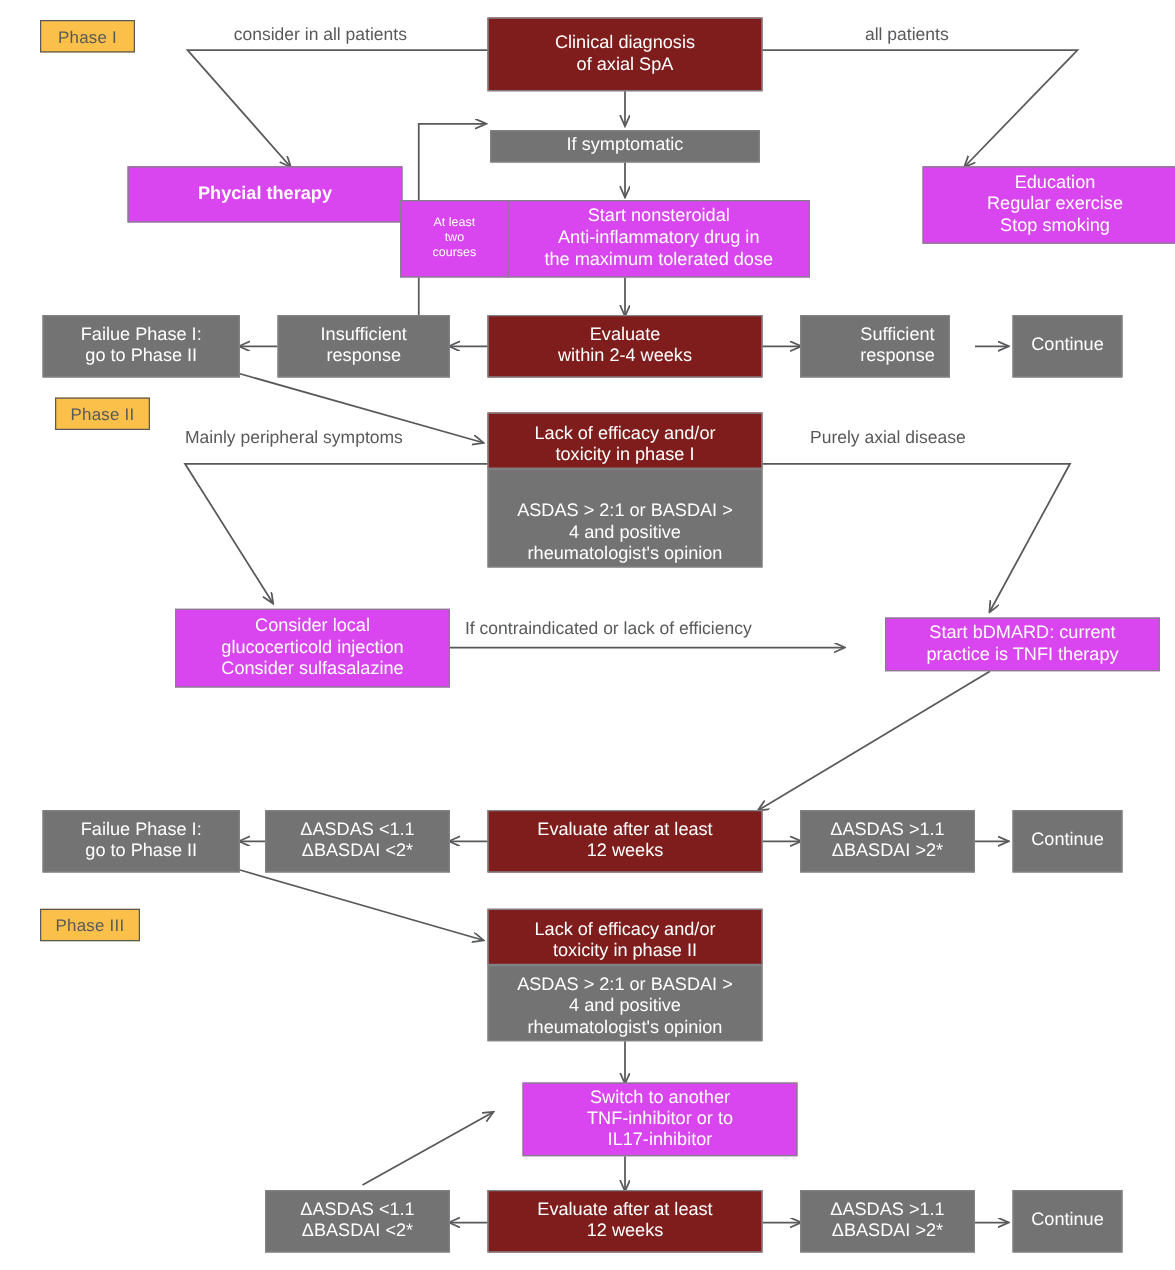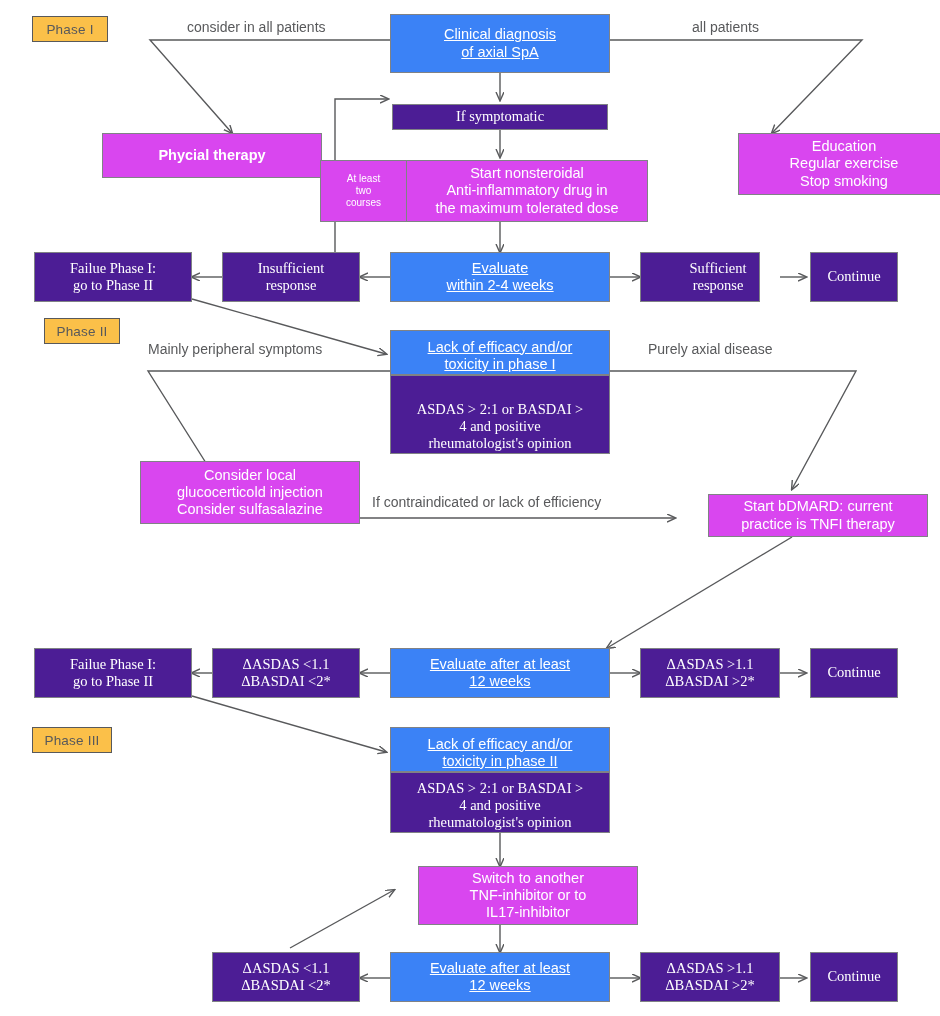--- a/index.html
+++ b/index.html
@@ -30,22 +30,22 @@
     flex-direction: column;
     align-items: center;
     justify-content: center;
     text-align: center;
     color: #ffffff;
     line-height: 1.18;
     font-size: 14.5px;
     padding: 2px 4px;
   }
   .node .ln { display: block; white-space: nowrap; }
-  .blue-dark { background: #3b82f6; text-decoration: underline; }
-  .blue-light { background: #4c1d95; font-family: Liberation Serif, serif; }
+  .blue-dark { background: #7f1d1d; }
+  .blue-light { background: #737373; }
   .salmon { background: #d946ef; margin-left: 28px; }
   .phase-badge {
     position: absolute;
     box-sizing: border-box;
     background: #fbc049;
     border: 1.5px solid #58595b;
     color: #58595b;
     font-size: 13.5px;
     display: flex;
     align-items: center;
@@ -225,21 +225,21 @@
       <span class="ln">Lack of efficacy and/or</span>
       <span class="ln">toxicity in phase I</span>
     </div>
     <div class="seg blue-light" style="height:79px;">
       <span class="ln">ASDAS &gt; 2:1 or BASDAI &gt;</span>
       <span class="ln">4 and positive</span>
       <span class="ln">rheumatologist's opinion</span>
     </div>
   </div>
 
-  <div class="node salmon" style="left:112px; top:461px; width:220px; height:63px;">
+  <div class="node salmon" style="left:112px; top:487px; width:220px; height:63px;">
     <span class="ln">Consider local</span>
     <span class="ln">glucocerticold injection</span>
     <span class="ln">Consider sulfasalazine</span>
   </div>
 
   <div class="node salmon" style="left:680px; top:494px; width:220px; height:43px;">
     <span class="ln">Start bDMARD: current</span>
     <span class="ln">practice is TNFI therapy</span>
   </div>
 

